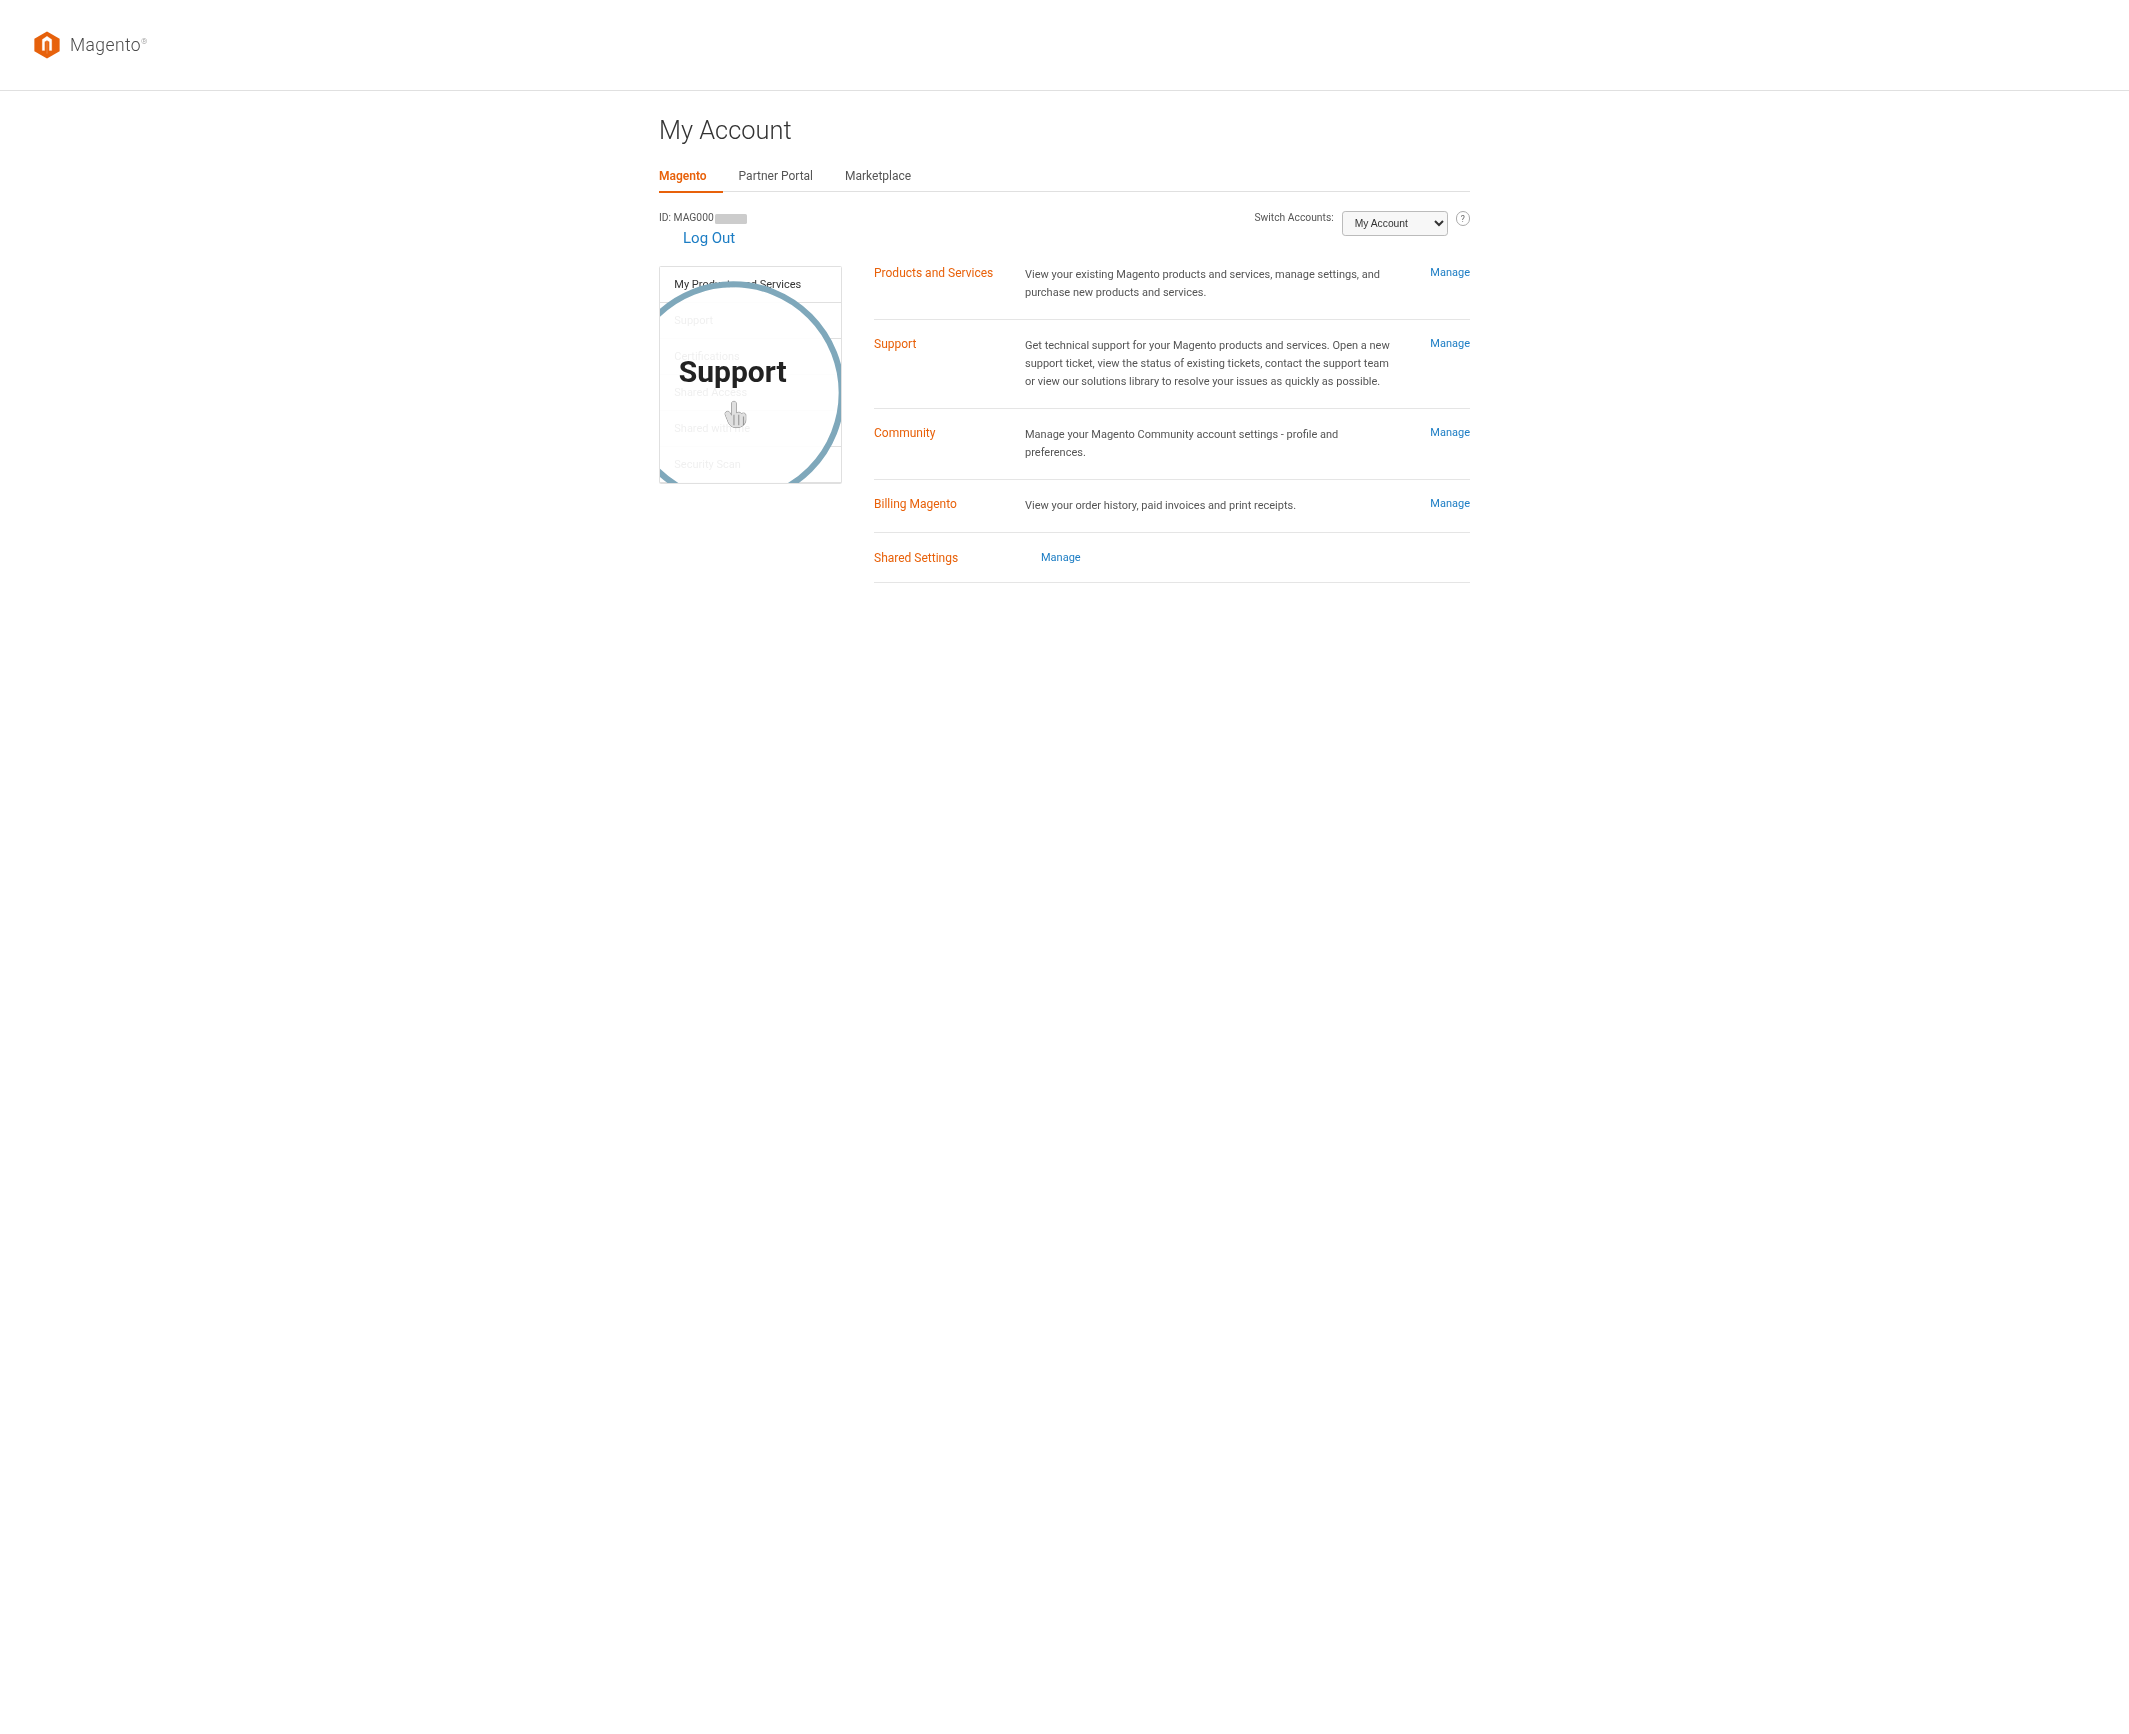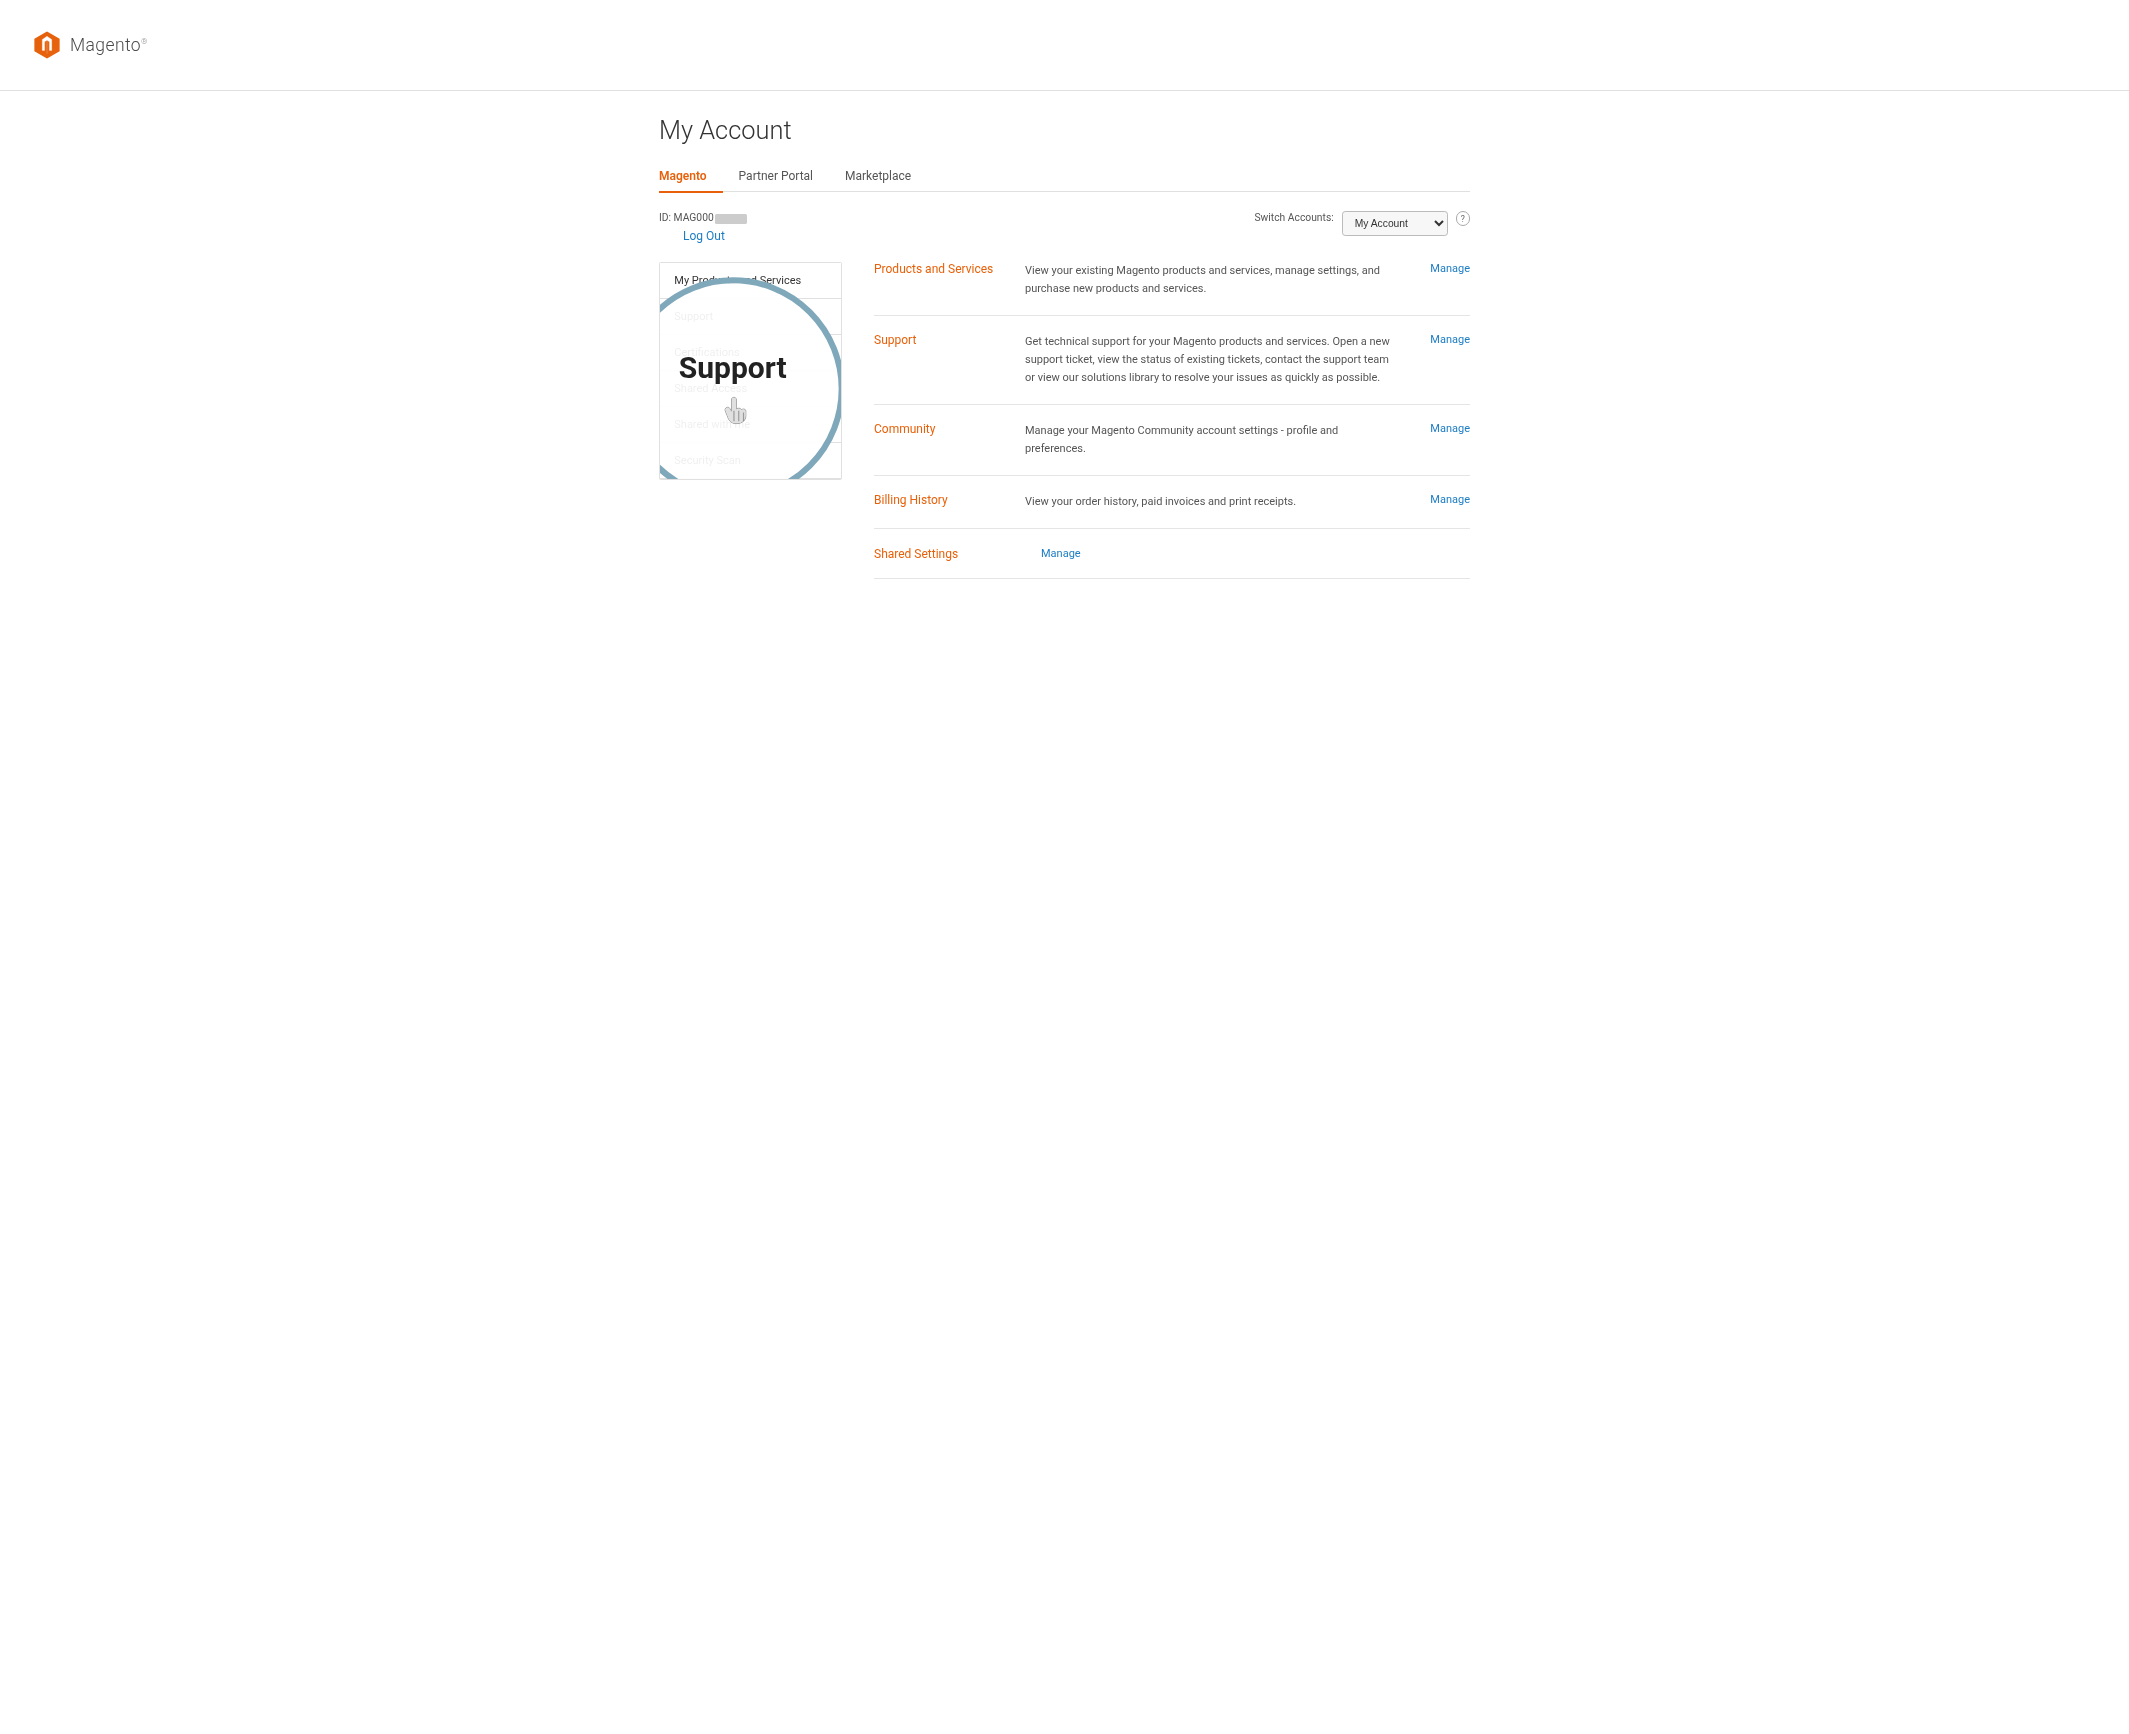--- a/index.html
+++ b/index.html
@@ -96,21 +96,21 @@
       display: inline-block;
       width: 32px;
       height: 10.3px;
       background: #ccc;
       border-radius: 1.6px;
       vertical-align: middle;
       margin-left: 1.6px;
     }
     .logout-link {
       color: #1c7dc4;
-      font-size: 12px;
+      font-size: 15px;
       text-decoration: none;
       cursor: pointer;
       padding-left: 24px;
     }
 
     .switch-accounts {
       display: flex;
       align-items: flex-start;
       gap: 8px;
     }
@@ -341,21 +341,21 @@
         <a class="service-action">Manage</a>
       </div>
 
       <div class="service-row">
         <a class="service-title">Community</a>
         <span class="service-desc">Manage your Magento Community account settings - profile and preferences.</span>
         <a class="service-action">Manage</a>
       </div>
 
       <div class="service-row">
-        <a class="service-title">Billing History</a>
+        <a class="service-title">Billing Magento</a>
         <span class="service-desc">View your order history, paid invoices and print receipts.</span>
         <a class="service-action">Manage</a>
       </div>
 
       <div class="service-row">
         <a class="service-title">Shared Settings</a>
         <a class="service-action">Manage</a>
       </div>
 
     </div>

